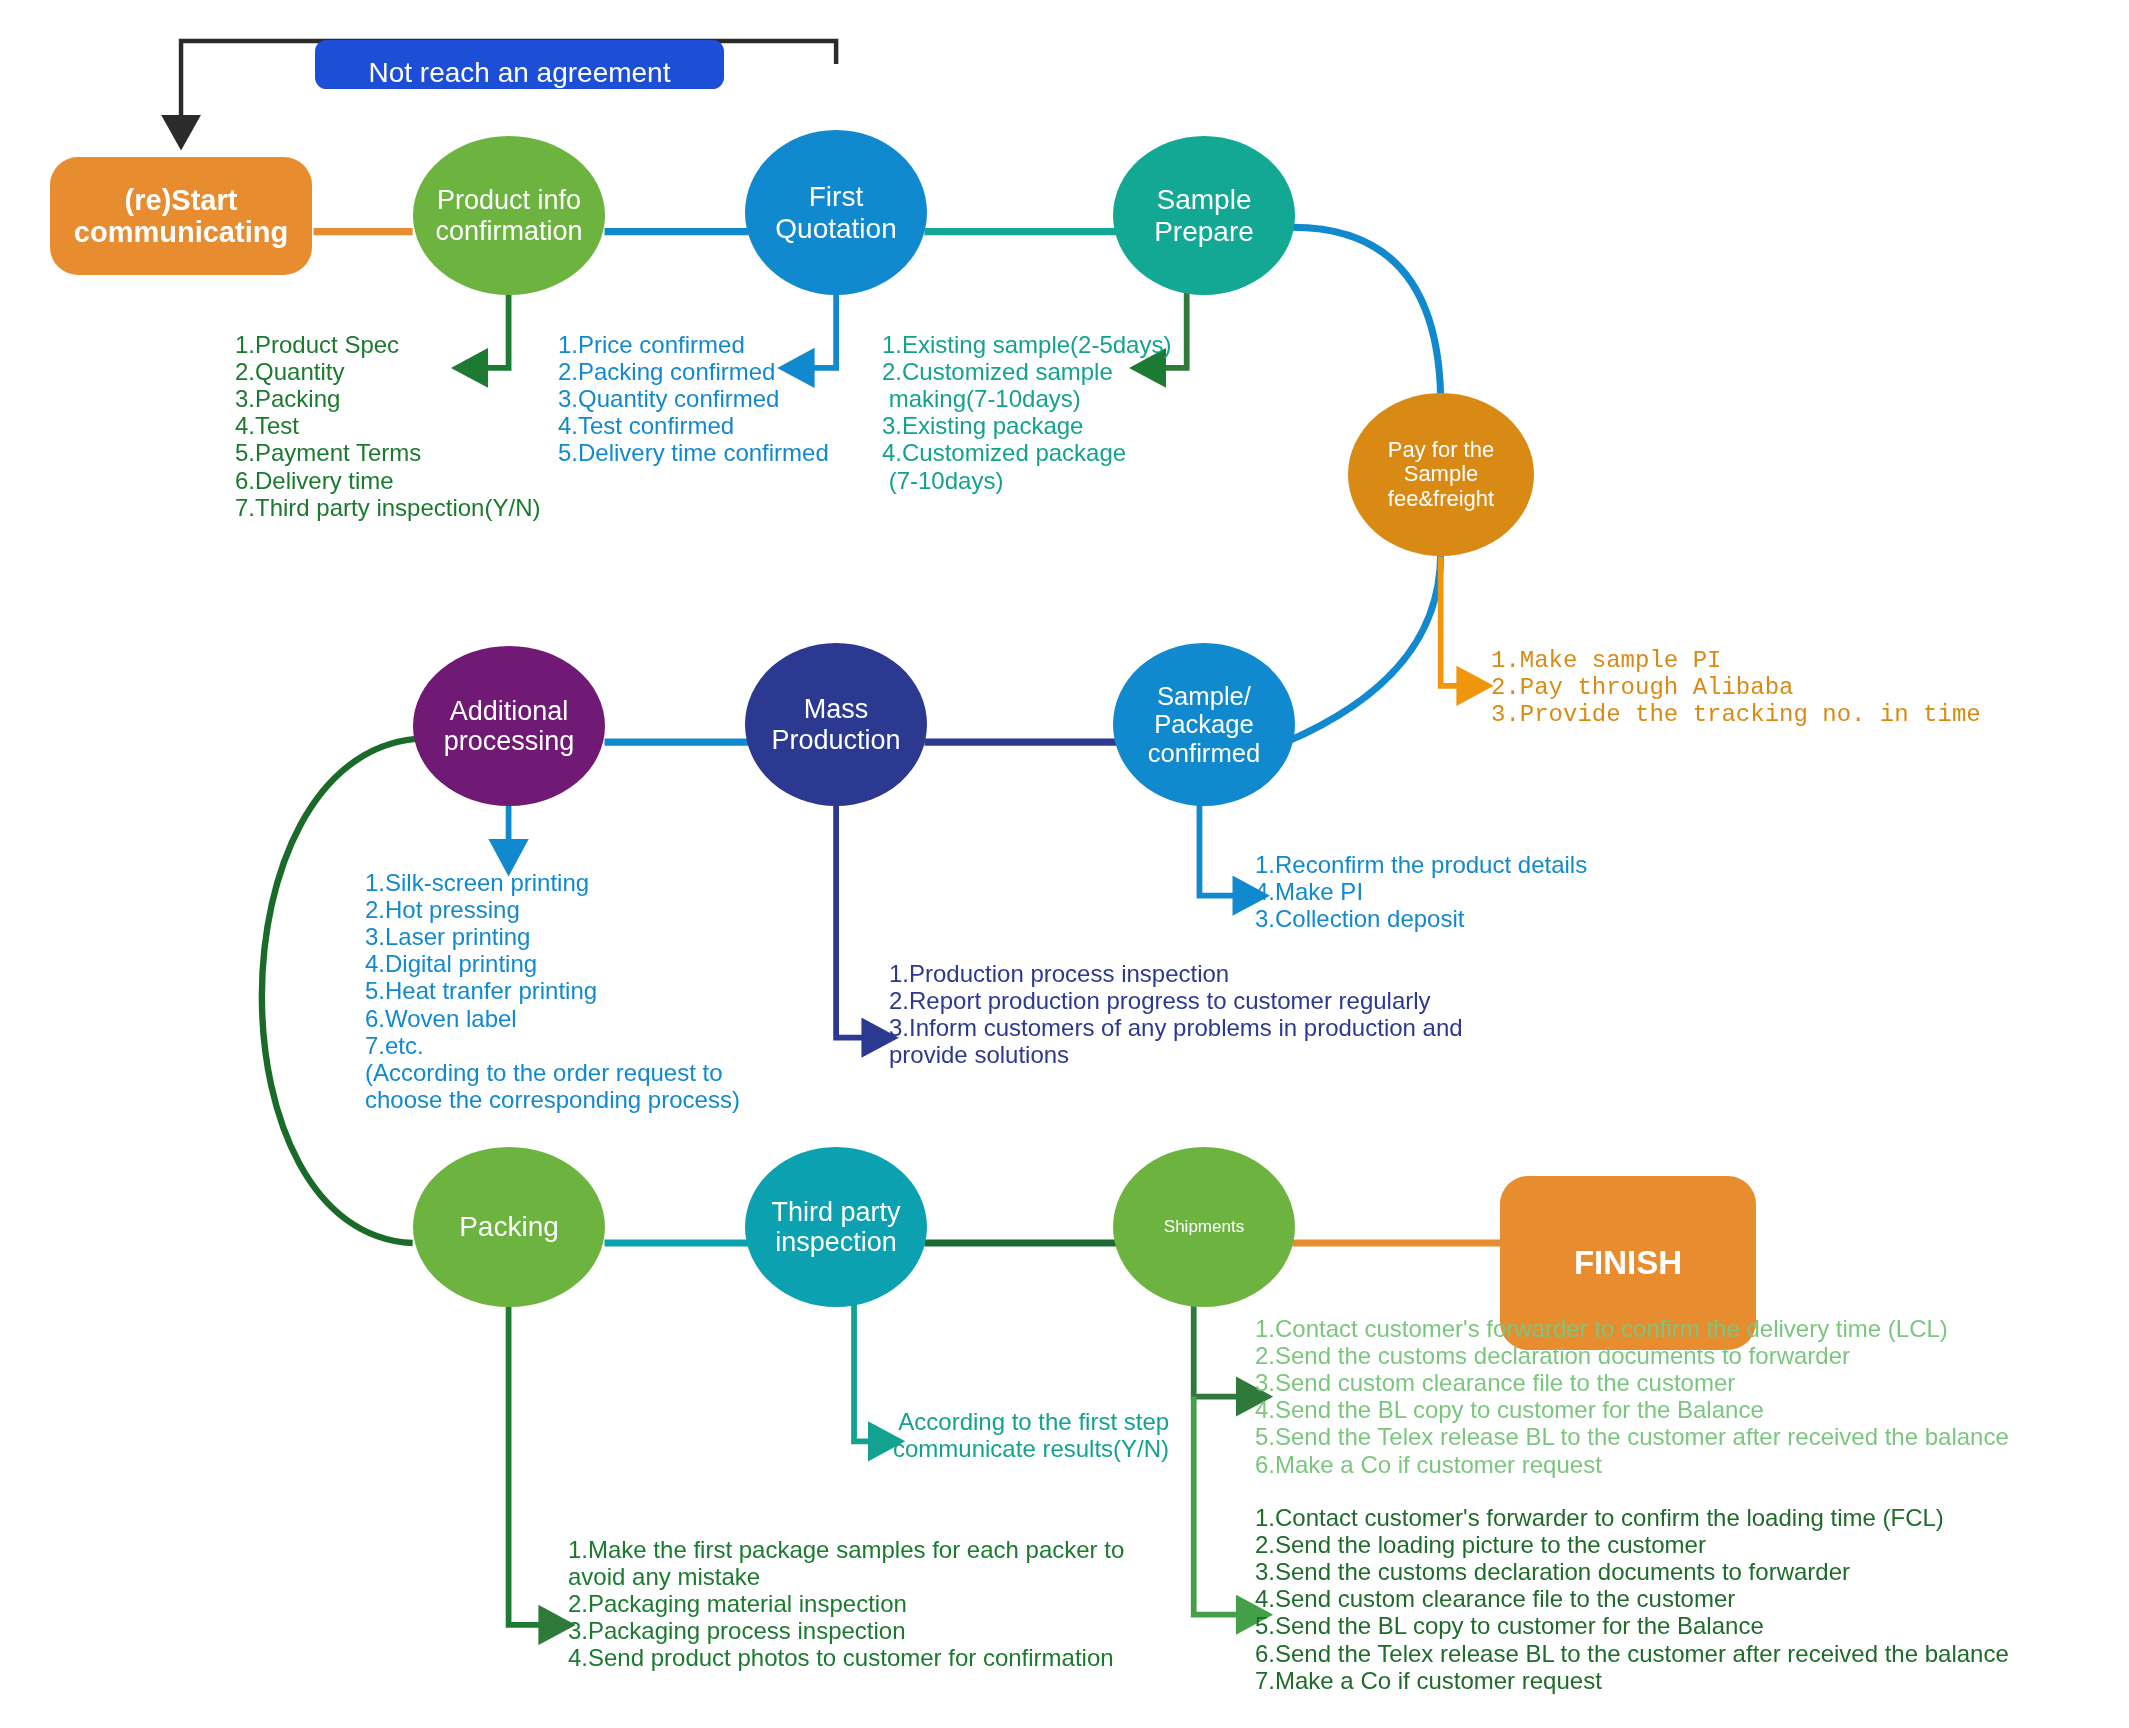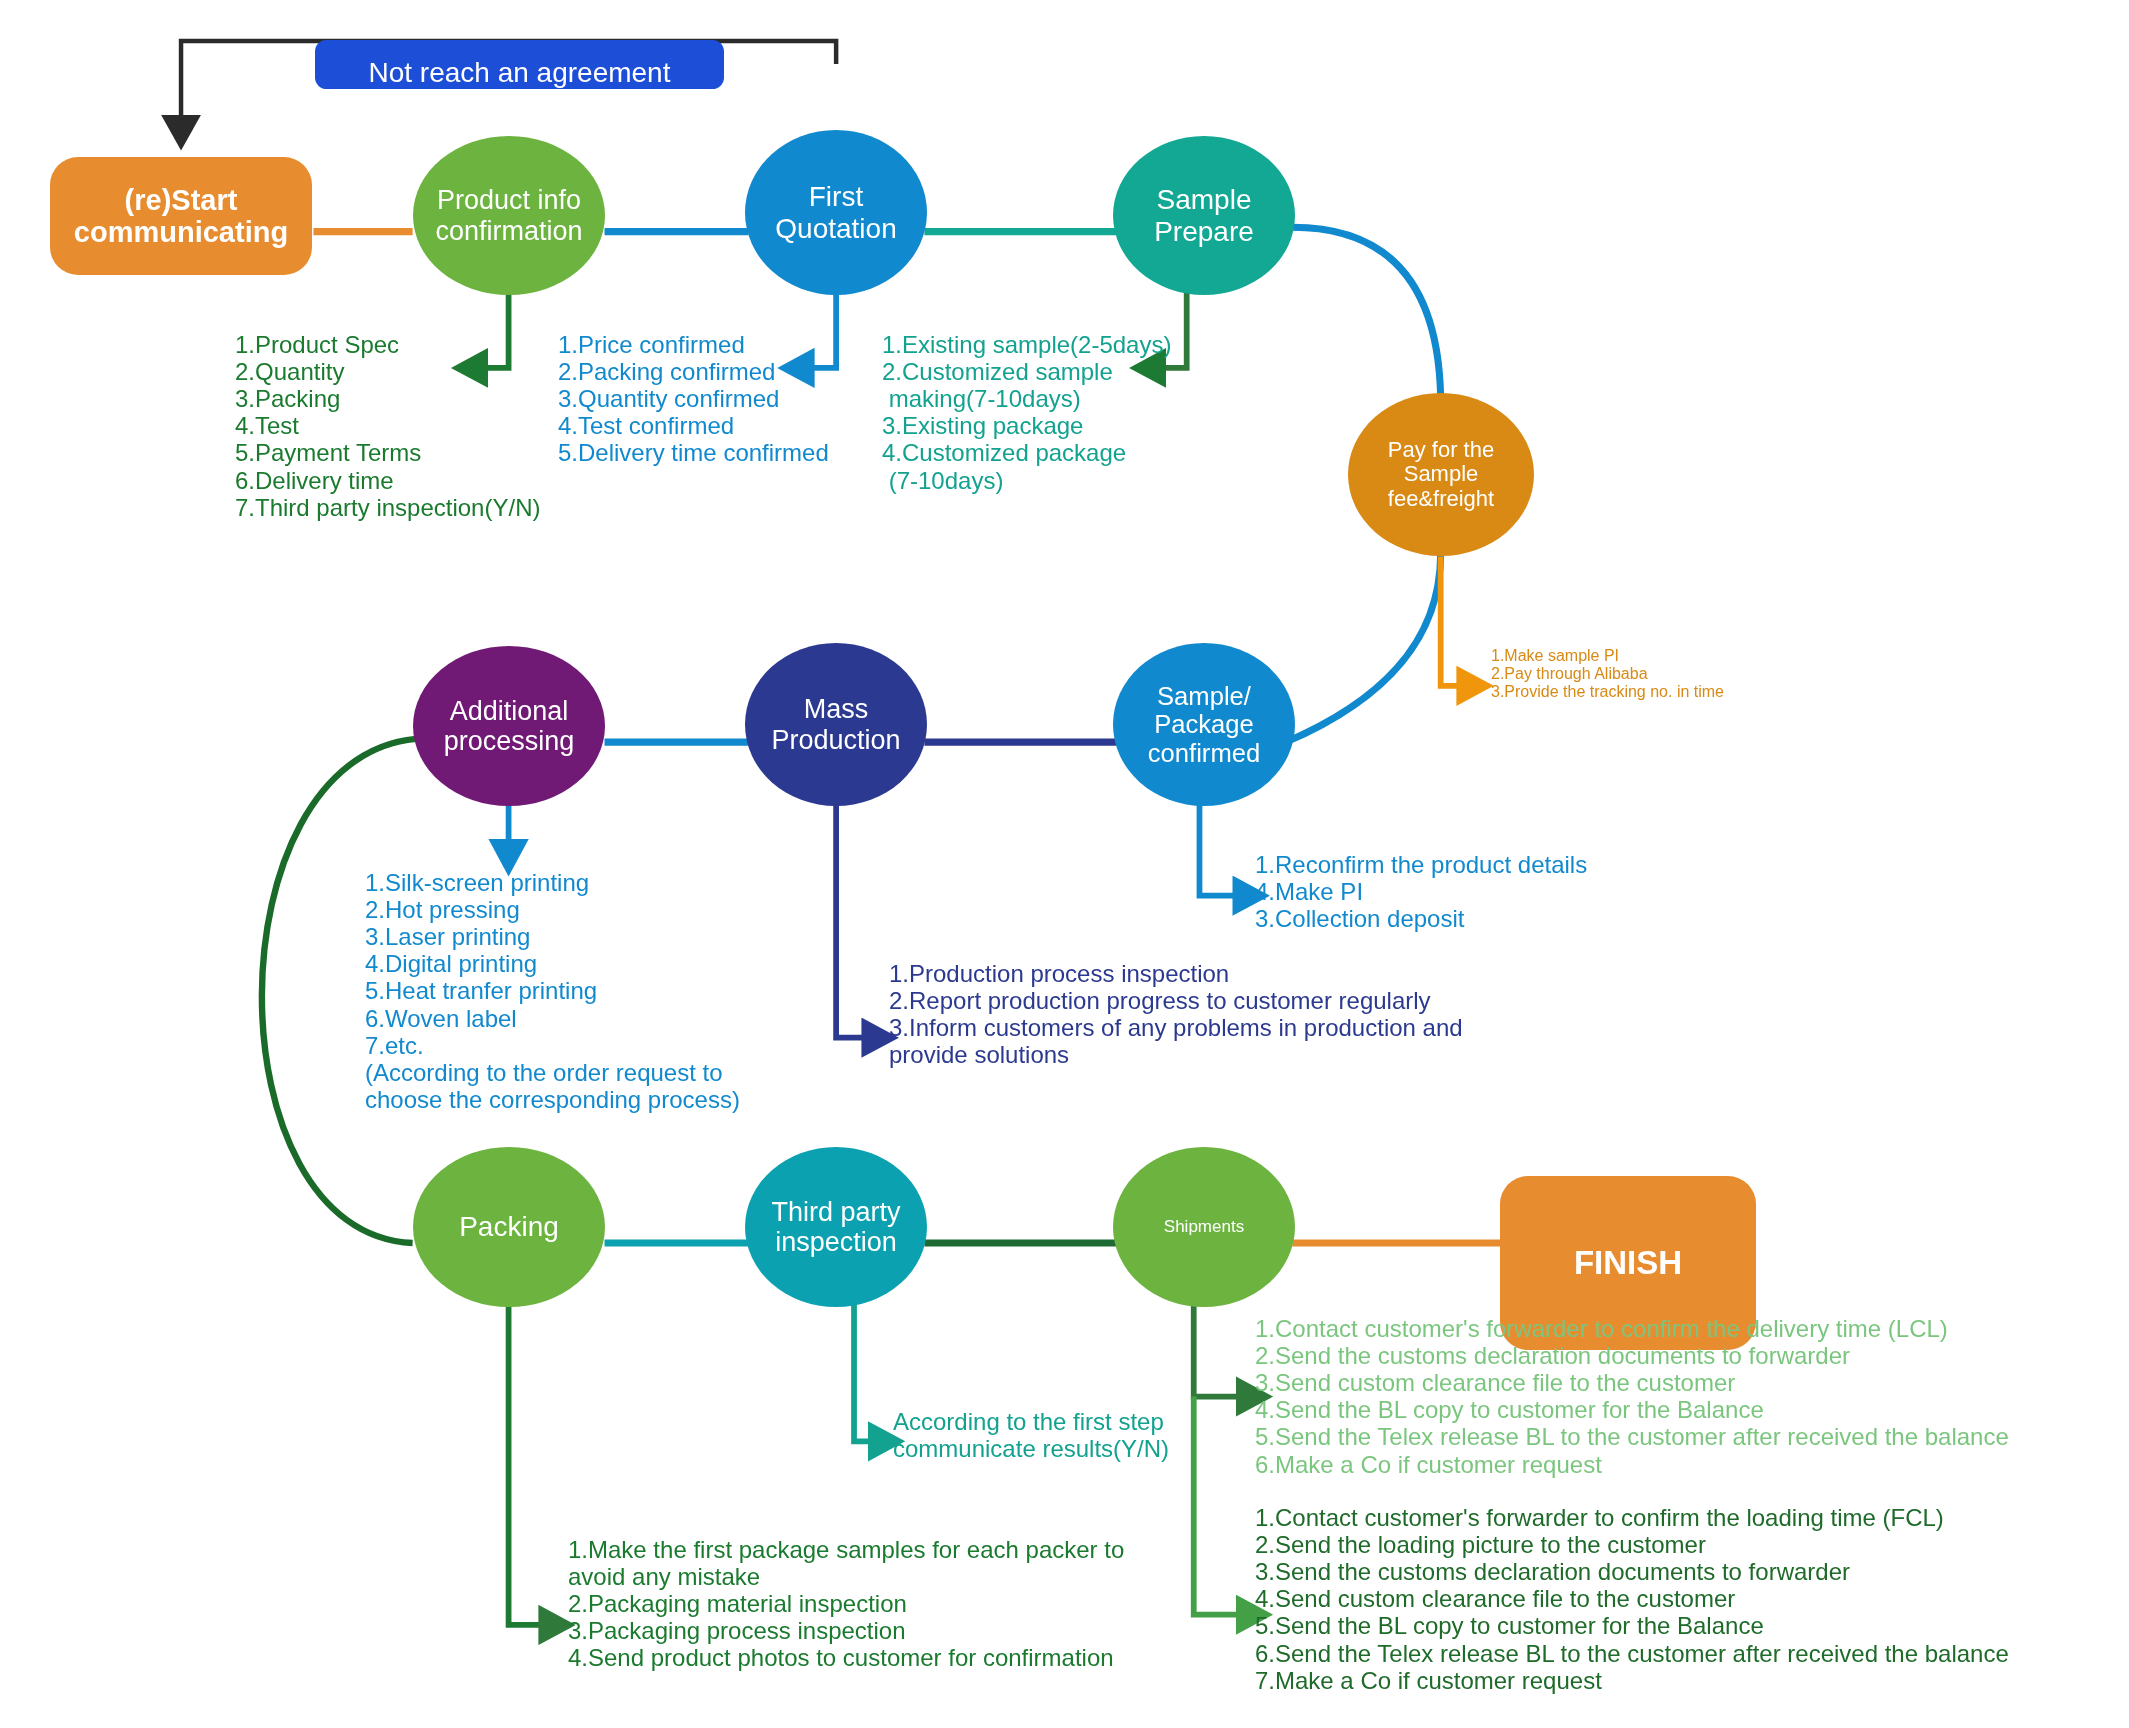--- a/index.html
+++ b/index.html
@@ -131,29 +131,29 @@
   <div class="node pill" style="left:1500px;top:1176px;width:256px;height:174px;background:#e88c30;font-size:33px;font-weight:bold;">
     <span>FINISH</span>
   </div>
 
   <div class="notes" style="left:235px;top:331px;color:#1a7a2e;font-size:24px;"><div>1.Product Spec</div><div>2.Quantity</div><div>3.Packing</div><div>4.Test</div><div>5.Payment Terms</div><div>6.Delivery time</div><div>7.Third party inspection(Y/N)</div></div>
 
   <div class="notes" style="left:558px;top:331px;color:#1189ce;font-size:24px;"><div>1.Price confirmed</div><div>2.Packing confirmed</div><div>3.Quantity confirmed</div><div>4.Test confirmed</div><div>5.Delivery time confirmed</div></div>
 
   <div class="notes" style="left:882px;top:331px;color:#12a28f;font-size:24px;"><div>1.Existing sample(2-5days)</div><div>2.Customized sample</div><div> making(7-10days)</div><div>3.Existing package</div><div>4.Customized package</div><div> (7-10days)</div></div>
 
-  <div class="notes" style="left:1491px;top:647px;color:#d98a14;font-size:16px;"><div>1.Make sample PI</div><div>2.Pay through Alibaba</div><div>3.Provide the tracking no. in time</div></div>
+  <div class="notes" style="left:1491px;top:647px;color:#d98a14;font-size:24px;font-family:Liberation Mono, monospace;"><div>1.Make sample PI</div><div>2.Pay through Alibaba</div><div>3.Provide the tracking no. in time</div></div>
 
   <div class="notes" style="left:365px;top:869px;color:#1189ce;font-size:24px;"><div>1.Silk-screen printing</div><div>2.Hot pressing</div><div>3.Laser printing</div><div>4.Digital printing</div><div>5.Heat tranfer printing</div><div>6.Woven label</div><div>7.etc.</div><div>(According to the order request to</div><div>choose the corresponding process)</div></div>
 
   <div class="notes" style="left:889px;top:960px;color:#2b3990;font-size:24px;"><div>1.Production process inspection</div><div>2.Report production progress to customer regularly</div><div>3.Inform customers of any problems in production and</div><div>provide solutions</div></div>
 
   <div class="notes" style="left:1255px;top:851px;color:#1189ce;font-size:24px;"><div>1.Reconfirm the product details</div><div>4.Make PI</div><div>3.Collection deposit</div></div>
 
-  <div class="notes" style="left:893px;top:1408px;color:#12a28f;font-size:24px;"><div>According to the first step</div><div>communicate results(Y/N)</div></div>
+  <div class="notes" style="left:893px;top:1408px;color:#12a28f;font-size:24px;text-align:right;"><div>According to the first step</div><div>communicate results(Y/N)</div></div>
 
   <div class="notes" style="left:568px;top:1536px;color:#1a7a2e;font-size:24px;"><div>1.Make the first package samples for each packer to</div><div>avoid any mistake</div><div>2.Packaging material inspection</div><div>3.Packaging process inspection</div><div>4.Send product photos to customer for confirmation</div></div>
 
   <div class="notes" style="left:1255px;top:1315px;color:#7bc67e;font-size:24px;"><div>1.Contact customer's forwarder to confirm the delivery time (LCL)</div><div>2.Send the customs declaration documents to forwarder</div><div>3.Send custom clearance file to the customer</div><div>4.Send the BL copy to customer for the Balance</div><div>5.Send the Telex release BL to the customer after received the balance</div><div>6.Make a Co if customer request</div></div>
 
   <div class="notes" style="left:1255px;top:1504px;color:#1e6b2a;font-size:24px;"><div>1.Contact customer's forwarder to confirm the loading time (FCL)</div><div>2.Send the loading picture to the customer</div><div>3.Send the customs declaration documents to forwarder</div><div>4.Send custom clearance file to the customer</div><div>5.Send the BL copy to customer for the Balance</div><div>6.Send the Telex release BL to the customer after received the balance</div><div>7.Make a Co if customer request</div></div>
 
 </div>
 
 

